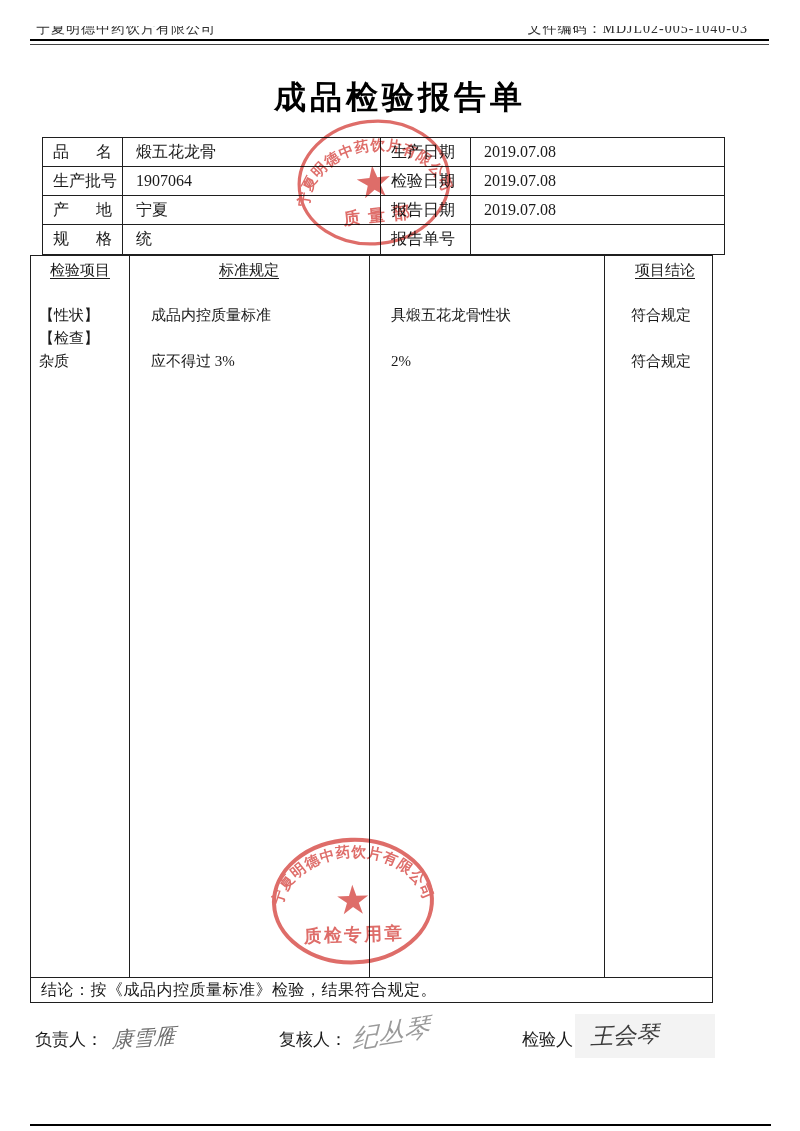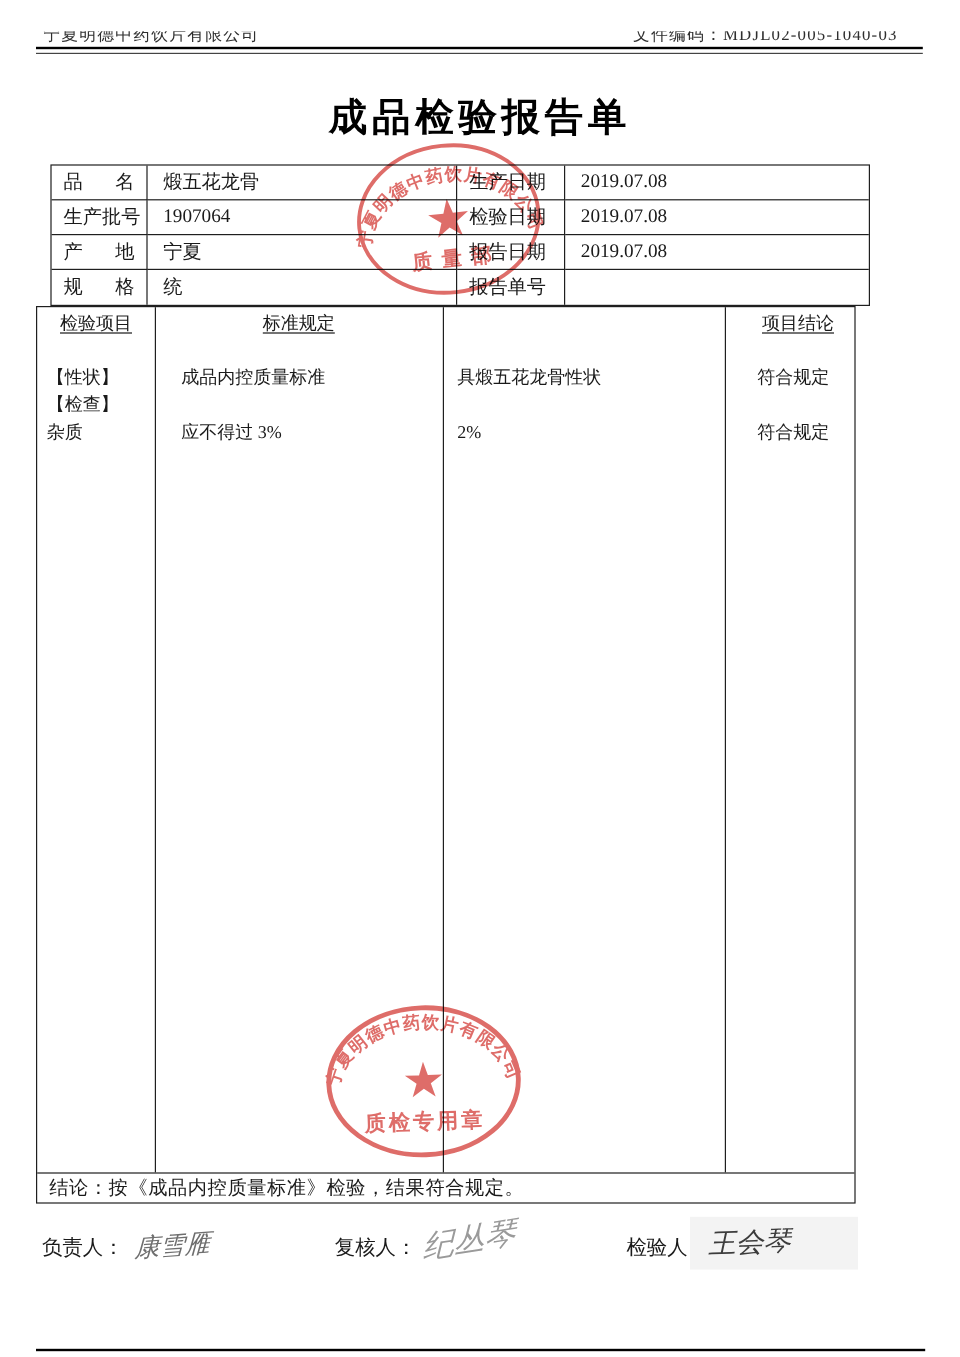--- a/index.html
+++ b/index.html
@@ -32,21 +32,21 @@
   .inspect-table{position:absolute;left:30px;top:255px;width:683px;height:748px;
     border:1.6px solid #1f1f1f;box-sizing:border-box;}
   .vline{position:absolute;top:0;width:0;height:721px;border-left:1.4px solid #1f1f1f;}
   .v1{left:98px;} .v2{left:338px;} .v3{left:573px;}
   .ih,.ic{position:absolute;box-sizing:border-box;font-size:15px;white-space:nowrap;overflow:hidden;}
   .c1{left:0;width:98px;} .c2{left:98px;width:240px;} .c3{left:338px;width:235px;} .c4{left:580px;width:108px;}
   .ih{top:0;height:28px;line-height:28px;text-align:center;}
   .ih .u{text-decoration:underline;text-underline-offset:3px;text-align:center;}
   .row1 .ic{top:47px;} .row2 .ic{top:70px;} .row3 .ic{top:93px;}
   .ic{height:24px;line-height:24px;text-align:left;}
-  .ic.c1{padding-left:8px;} .ic.c2{padding-left:22px;} .ic.c3{padding-left:12px;} .ic.c4{padding-left:20px;}
+  .ic.c1{padding-left:8px;} .ic.c2{padding-left:22px;} .ic.c3{padding-left:22px;} .ic.c4{padding-left:20px;}
   .conclusion-row{position:absolute;left:0;right:0;top:721px;bottom:0;
     border-top:1.5px solid #1f1f1f;display:flex;align-items:center;
     padding-left:10px;font-size:16px;letter-spacing:0.5px;}
   
   .stamp{position:absolute;mix-blend-mode:multiply;opacity:.85;}
   .stamp-top{left:293px;top:114px;width:162px;height:137px;transform:rotate(-6deg);}
   .stamp-bottom{left:268px;top:835px;width:170px;height:133px;transform:rotate(-2deg);}
   .stamp .ring{fill:none;stroke:#d9534f;}
   .stamp text{fill:#d9534f;}
   .stamp .ringtext{font-size:18px;letter-spacing:1px;font-weight:700;

